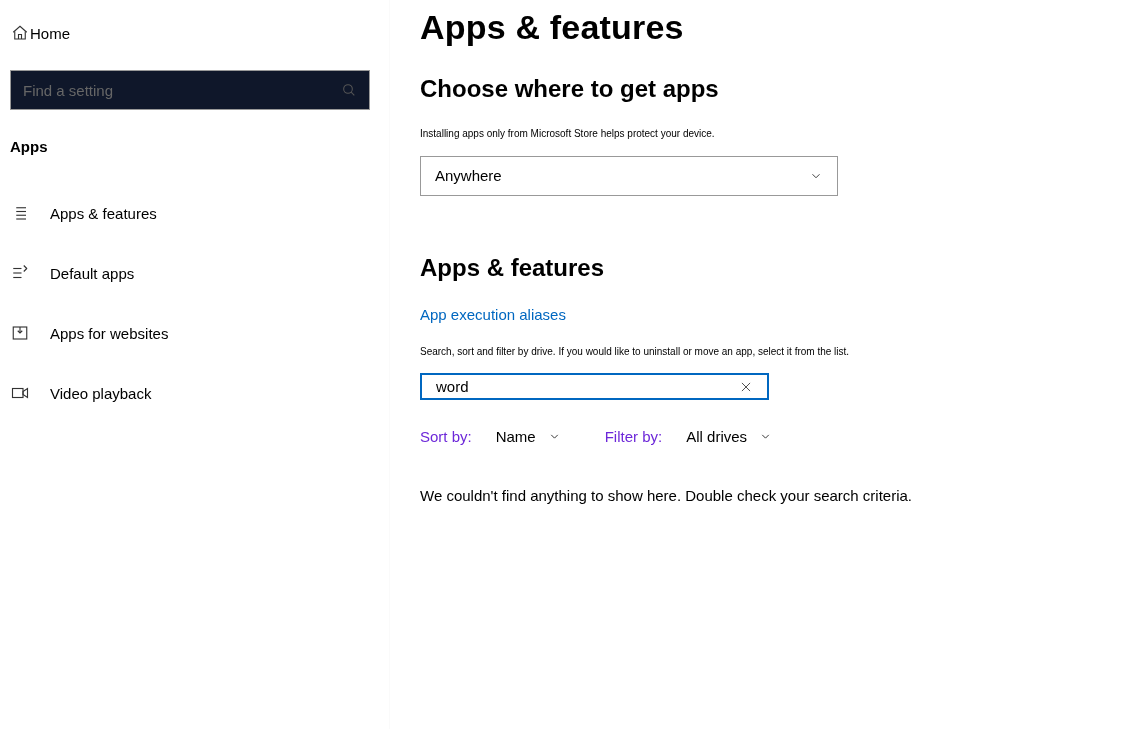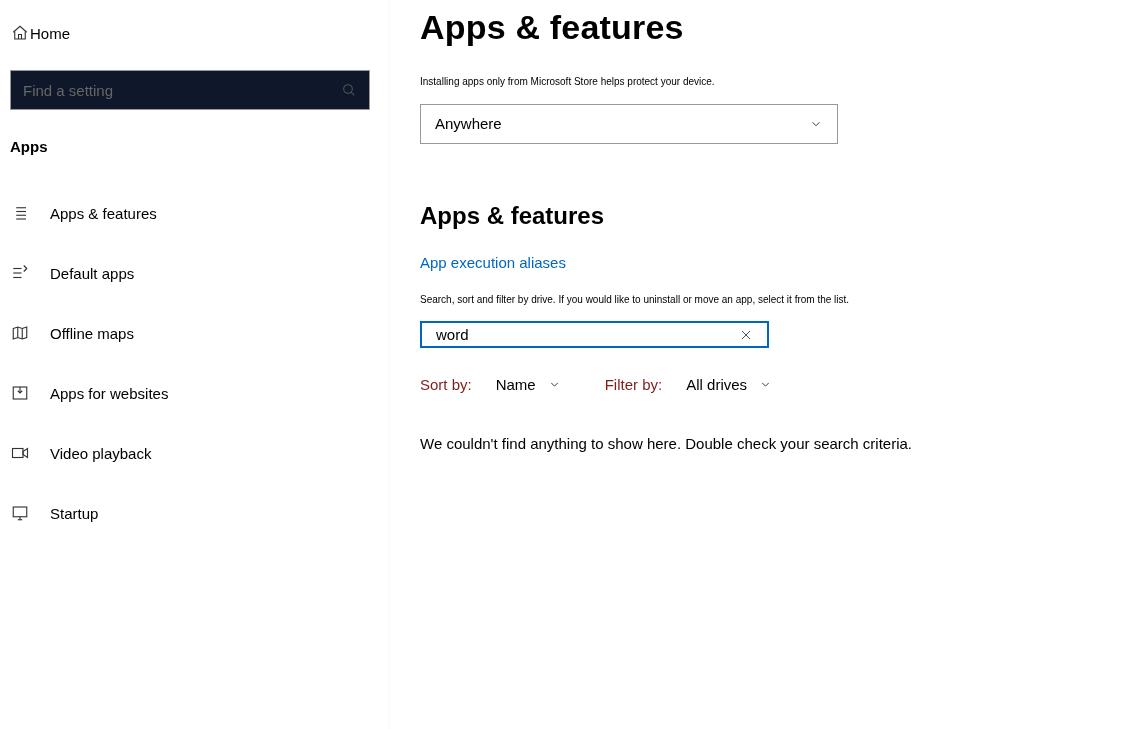--- a/index.html
+++ b/index.html
@@ -127,21 +127,21 @@
     background: transparent;
   }
   .search-apps .clear-x { color:#444; cursor: default; padding:4px;}
   .sort-filter {
     display: flex;
     gap: 44px;
     font-size: 15px;
     margin-bottom: 40px;
   }
   .sf-item { display:flex; align-items:center; gap:6px; cursor: default;}
-  .sf-label { color:#7f1d1d; }
+  .sf-label { color:#6d28d9; }
   .sf-value { color:#000000; margin-left:18px;}
   .sf-chev { color:#333; margin-left:6px; }
   .empty-msg {
     font-size: 15px;
     line-height: 1.5;
     max-width: 540px;
   }
   svg { display:block; }
 </style>
 </head>
@@ -197,30 +197,20 @@
         <svg width="18" height="18" viewBox="0 0 24 24" fill="none" stroke="#333" stroke-width="1.5">
           <line x1="3" y1="6" x2="14" y2="6"></line>
             <line x1="3" y1="12" x2="14" y2="12"></line>
             <line x1="3" y1="18" x2="14" y2="18"></line>
           <polyline points="17,10 21,6 17,2" stroke-linejoin="round"></polyline>
         </svg>
       </span>
       <span class="label">Default apps</span>
     </div>
 
-    <div class="nav-item">
-      <span class="icon">
-        <svg width="18" height="18" viewBox="0 0 24 24" fill="none" stroke="#333" stroke-width="1.5">
-          <polygon points="3,6 9,4 15,6 21,4 21,18 15,20 9,18 3,20"></polygon>
-          <line x1="9" y1="4" x2="9" y2="18"></line>
-            <line x1="15" y1="6" x2="15" y2="20"></line>
-        </svg>
-      </span>
-      <span class="label">Offline maps</span>
-    </div>
 
     <div class="nav-item">
       <span class="icon">
         <svg width="18" height="18" viewBox="0 0 24 24" fill="none" stroke="#333" stroke-width="1.5">
           <rect x="3" y="4" width="18" height="16"></rect>
             <line x1="12" y1="4" x2="12" y2="12"></line>
             <polyline points="9,9 12,12 15,9"></polyline>
         </svg>
       </span>
       <span class="label">Apps for websites</span>
@@ -229,38 +219,29 @@
     <div class="nav-item">
       <span class="icon">
         <svg width="18" height="18" viewBox="0 0 24 24" fill="none" stroke="#333" stroke-width="1.5">
           <rect x="2" y="6" width="14" height="12"></rect>
             <polygon points="16,10 22,6 22,18 16,14"></polygon>
         </svg>
       </span>
       <span class="label">Video playback</span>
     </div>
 
-    <div class="nav-item">
-      <span class="icon">
-        <svg width="18" height="18" viewBox="0 0 24 24" fill="none" stroke="#333" stroke-width="1.5">
-          <rect x="3" y="4" width="18" height="13"></rect>
-            <line x1="9" y1="21" x2="15" y2="21"></line>
-            <line x1="12" y1="17" x2="12" y2="21"></line>
-        </svg>
-      </span>
-      <span class="label">Startup</span>
-    </div>
 
   </div>
 </div>
 
 <div class="main">
 
   <h1 class="page-title">Apps &amp; features</h1>
 
+  <h2 class="sub-title">Choose where to get apps</h2>
 
   <p class="body-text">Installing apps only from Microsoft Store helps protect your device.</p>
 
   <div class="dropdown">
     <span>Anywhere</span>
     <span class="chev">
       <svg width="14" height="14" viewBox="0 0 24 24" fill="none" stroke="#333" stroke-width="1.6">
           <polyline points="6 9 12 15 18 9"></polyline>
         </svg>
     </span>

